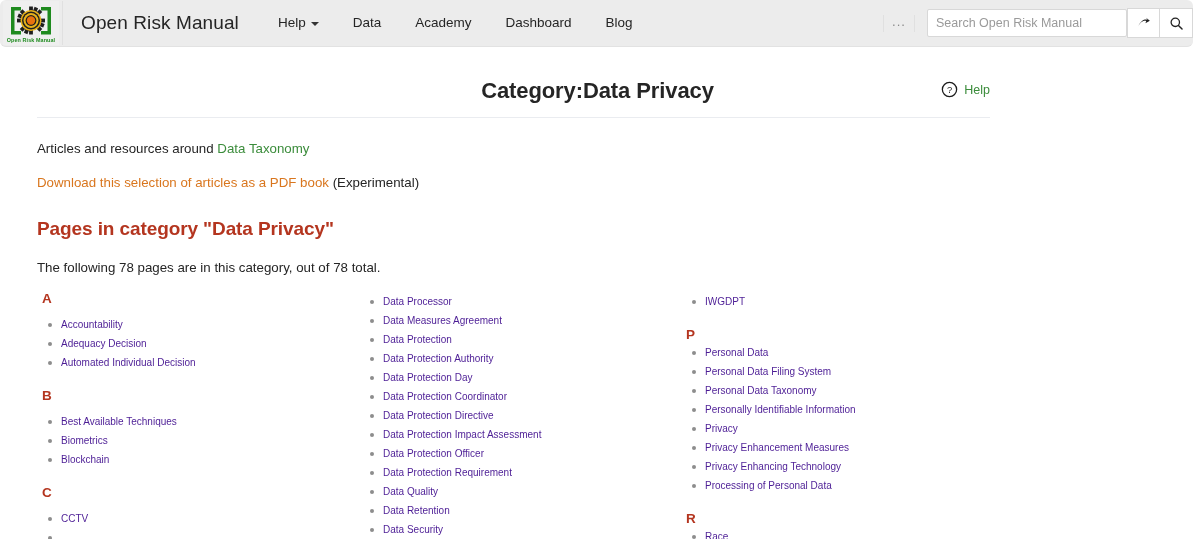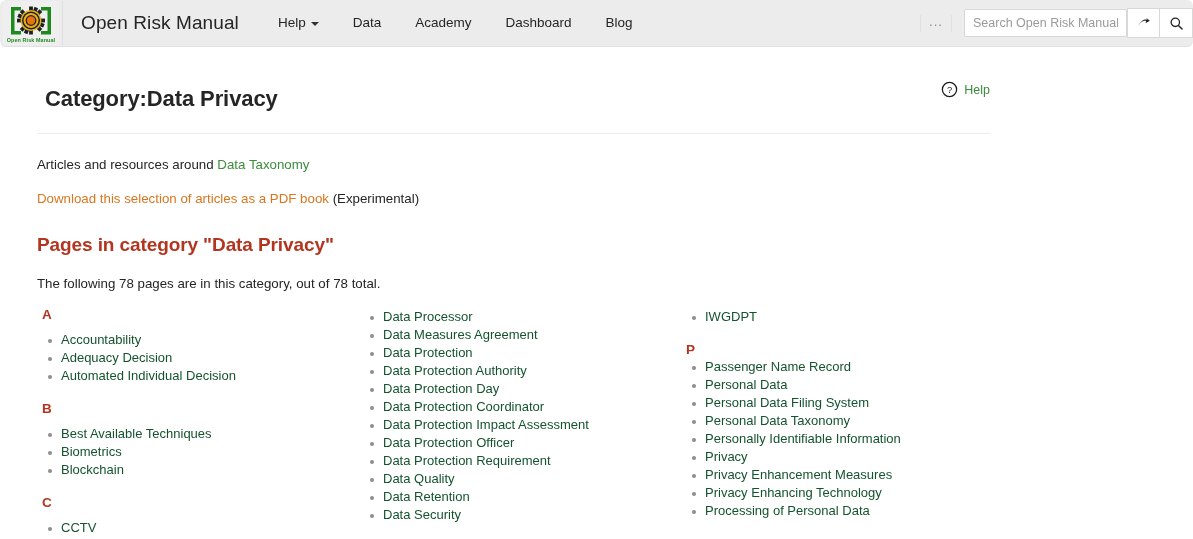--- a/index.html
+++ b/index.html
@@ -96,21 +96,21 @@
     cursor: pointer;
   }
 
   .hdr-search {
     flex: 0 0 auto;
     display: flex;
     align-items: center;
     padding: 0 0 0 12px;
   }
   .search-input {
-    width: 163px;
+    width: 200px;
     height: 28px;
     box-sizing: border-box;
     border: 1px solid #d8d8d8;
     border-radius: 2px;
     background: #ffffff;
     padding: 0 8px;
     font-size: 12.5px;
     font-family: "Liberation Sans", sans-serif;
     color: #54595d;
     outline: none;
@@ -142,24 +142,25 @@
   }
 
   .title-row {
     position: relative;
     padding-top: 30px;
   }
   #page-title {
     font-size: 22px;
     font-weight: bold;
     color: #252525;
-    margin: 8px;
+    margin: 0;
     padding: 0 0 12px 0;
     line-height: 1.25;
     letter-spacing: -.1px;
+    text-align: center;
   }
   .title-rule {
     border-bottom: 1px solid #eaecf0;
     width: 953px;
   }
 
   .help-link {
     position: absolute;
     right: 168px;
     top: 34px;
@@ -232,23 +233,23 @@
     content: "";
     position: absolute;
     left: 11px;
     top: 8px;
     width: 4px;
     height: 4px;
     border-radius: 50%;
     background: #8d8d8d;
   }
   .cat-list li a {
-    color: #14532d;
+    color: #4c1d95;
     text-decoration: none;
-    font-size: 13px;
+    font-size: 10px;
   }
   .col2 .cat-list, .col3 .cat-list { padding-top: 0; }
 </style>
 </head>
 <body>
 
 <div id="site-header">
 
   <div class="hdr-logo-cell">
     <div class="logo-wrap">
@@ -376,35 +377,35 @@
           </ul>
         </div>
         <div class="cat-col col2" style="padding-top: 0px;">
           <ul class="cat-list">
             <li><a href="#">Data Processor</a></li>
             <li><a href="#">Data Measures Agreement</a></li>
             <li><a href="#">Data Protection</a></li>
             <li><a href="#">Data Protection Authority</a></li>
             <li><a href="#">Data Protection Day</a></li>
             <li><a href="#">Data Protection Coordinator</a></li>
+            <li><a href="#">Data Protection Directive</a></li>
             <li><a href="#">Data Protection Impact Assessment</a></li>
             <li><a href="#">Data Protection Officer</a></li>
             <li><a href="#">Data Protection Requirement</a></li>
             <li><a href="#">Data Quality</a></li>
             <li><a href="#">Data Retention</a></li>
             <li><a href="#">Data Security</a></li>
           </ul>
         </div>
         <div class="cat-col col3" style="padding-top: 0px;">
           <ul class="cat-list">
             <li><a href="#">IWGDPT</a></li>
           </ul>
           <h3 class="letter spaced">P</h3>
           <ul class="cat-list">
-            <li><a href="#">Passenger Name Record</a></li>
             <li><a href="#">Personal Data</a></li>
             <li><a href="#">Personal Data Filing System</a></li>
             <li><a href="#">Personal Data Taxonomy</a></li>
             <li><a href="#">Personally Identifiable Information</a></li>
             <li><a href="#">Privacy</a></li>
             <li><a href="#">Privacy Enhancement Measures</a></li>
             <li><a href="#">Privacy Enhancing Technology</a></li>
             <li><a href="#">Processing of Personal Data</a></li>
           </ul>
           <h3 class="letter spaced">R</h3>

